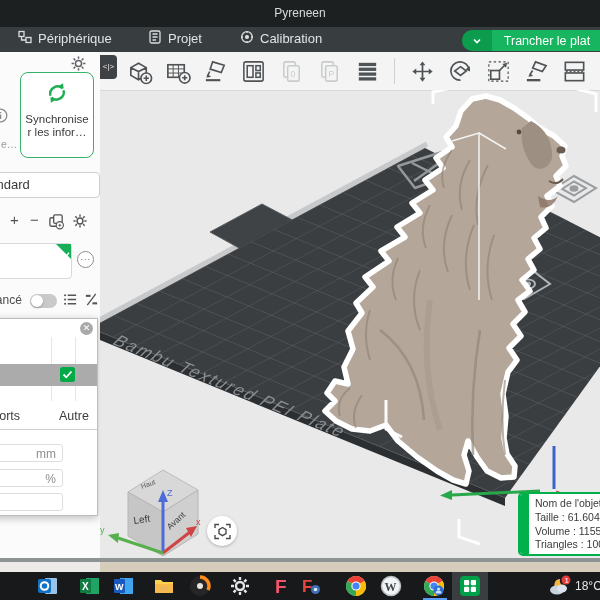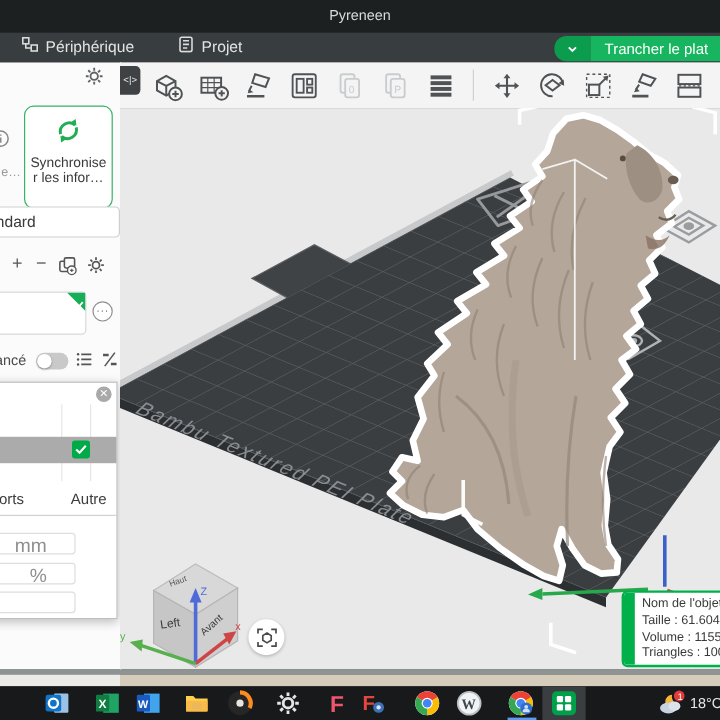--- a/index.html
+++ b/index.html
@@ -15,21 +15,21 @@
   #sliceBtn{position:absolute;left:462px;top:3px;height:21px;width:140px;display:flex;}
   #sliceBtn .chev{width:30px;background:#0b9c4d;border-radius:10px 0 0 10px;
     display:flex;align-items:center;justify-content:center;}
   #sliceBtn .lbl{flex:1;background:#17b55f;color:#fff;font-size:12.5px;
     display:flex;align-items:center;justify-content:center;white-space:nowrap;}
   
   #sidebar{position:absolute;left:0;top:52px;width:100px;height:506px;background:#fbfbfb;
     border-right:1px solid #d5d5d5;}
   .abs{position:absolute;}
   #syncBtn{left:20px;top:20px;width:74px;height:86px;background:#fff;border:1.5px solid #35b268;
-    border-radius:8px;text-align:center;padding-top:6px;box-sizing:border-box;margin-top:16px;}
+    border-radius:8px;text-align:center;padding-top:6px;box-sizing:border-box;}
   #syncBtn .txt{font-size:11.5px;color:#3a3a3a;line-height:13px;word-break:break-all;
     padding:2px 3px 0 3px;}
   #profileInput{left:-34px;top:120px;width:122px;height:24px;background:#fff;
     border:1px solid #cfcfcf;border-radius:4px;font-size:13px;color:#3a3a3a;
     line-height:24px;padding-left:10px;}
   .srowIcon{font-size:15px;color:#555;line-height:16px;}
   #filField{left:-20px;top:191px;width:92px;height:36px;background:#fff;
     border:1px solid #d9d9d9;border-radius:4px;box-sizing:border-box;}
   #filCorner{position:absolute;right:0;top:0;width:0;height:0;
     border-top:15px solid #16af58;border-left:15px solid transparent;}
@@ -48,21 +48,21 @@
   #selRow{position:absolute;left:1px;top:45px;width:125px;height:22px;background:#ababab;}
   #selChk{position:absolute;left:88px;top:3px;width:15px;height:15px;background:#00ab47;
     border-radius:2.5px;}
   #tabsRow{position:absolute;left:0;top:86px;width:100%;height:24px;border-bottom:1px solid #d0d0d0;
     font-size:12.5px;color:#3c3c3c;}
   #tabSupports{position:absolute;left:14px;top:4px;width:52px;overflow:hidden;white-space:nowrap;
     text-indent:-15px;}
   #tabAutre{position:absolute;left:88px;top:4px;}
   .fld{position:absolute;left:10px;width:82px;height:18px;border:1px solid #dedede;border-radius:3px;
     background:#fff;box-sizing:border-box;}
-  .fld .unit{position:absolute;right:23px;top:2px;font-size:16px;color:#8f8f8f;}
+  .fld .unit{position:absolute;right:6px;top:2px;font-size:12px;color:#8f8f8f;}
   
   #viewport{position:absolute;left:100px;top:52px;width:500px;height:506px;background:#e9e9e9;overflow:hidden;}
   #vtoolbar{position:absolute;left:0;top:0;width:100%;height:38px;background:#f4f4f4;
     border-bottom:1px solid #d9d9d9;}
   #collapseTab{position:absolute;left:0;top:3px;width:17px;height:24px;background:#3e4244;
     border-radius:0 4px 4px 0;color:#e8e8e8;font-size:8px;text-align:center;line-height:24px;}
   #tbIcons{position:absolute;left:22px;top:3px;display:flex;}
   .tbi{width:34px;height:32px;margin-right:4px;color:#4f5355;display:flex;align-items:center;justify-content:center;}
   .tbi svg{width:27px;height:27px;}
   .tbi.dis{color:#c9ccce;}
@@ -104,20 +104,28 @@
           </svg></span>
       <span>Périphérique</span>
     </div>
     <div class="mtab" style="left:148px">
       <span><svg width="14" height="14" viewBox="0 0 14 14" fill="none" stroke="#dcdedd" stroke-width="1.3">
             <rect x="2" y="1" width="10" height="12" rx="1.5"></rect>
             <path d="M4.5,4 H9.5 M4.5,7 H9.5 M4.5,10 H8"></path>
           </svg></span>
       <span>Projet</span>
     </div>
+    <div class="mtab" style="left:240px">
+      <span><svg width="14" height="14" viewBox="0 0 14 14" fill="none" stroke="#dcdedd" stroke-width="1.3">
+            <circle cx="7" cy="7" r="5.3"></circle>
+            <circle cx="7" cy="7" r="1.4" fill="#dcdedd"></circle>
+            <path d="M7,1 V3 M7,11 V13 M1,7 H3 M11,7 H13"></path>
+          </svg></span>
+      <span>Calibration</span>
+    </div>
     <div id="sliceBtn">
       <div class="chev">
         <svg width="10" height="10" viewBox="0 0 10 10">
             <path d="M2,3.5 L5,6.5 L8,3.5" fill="none" stroke="#fff" stroke-width="1.6"></path>
           </svg>
       </div>
       <div class="lbl">Trancher le plat</div>
     </div>
   </div>
 

